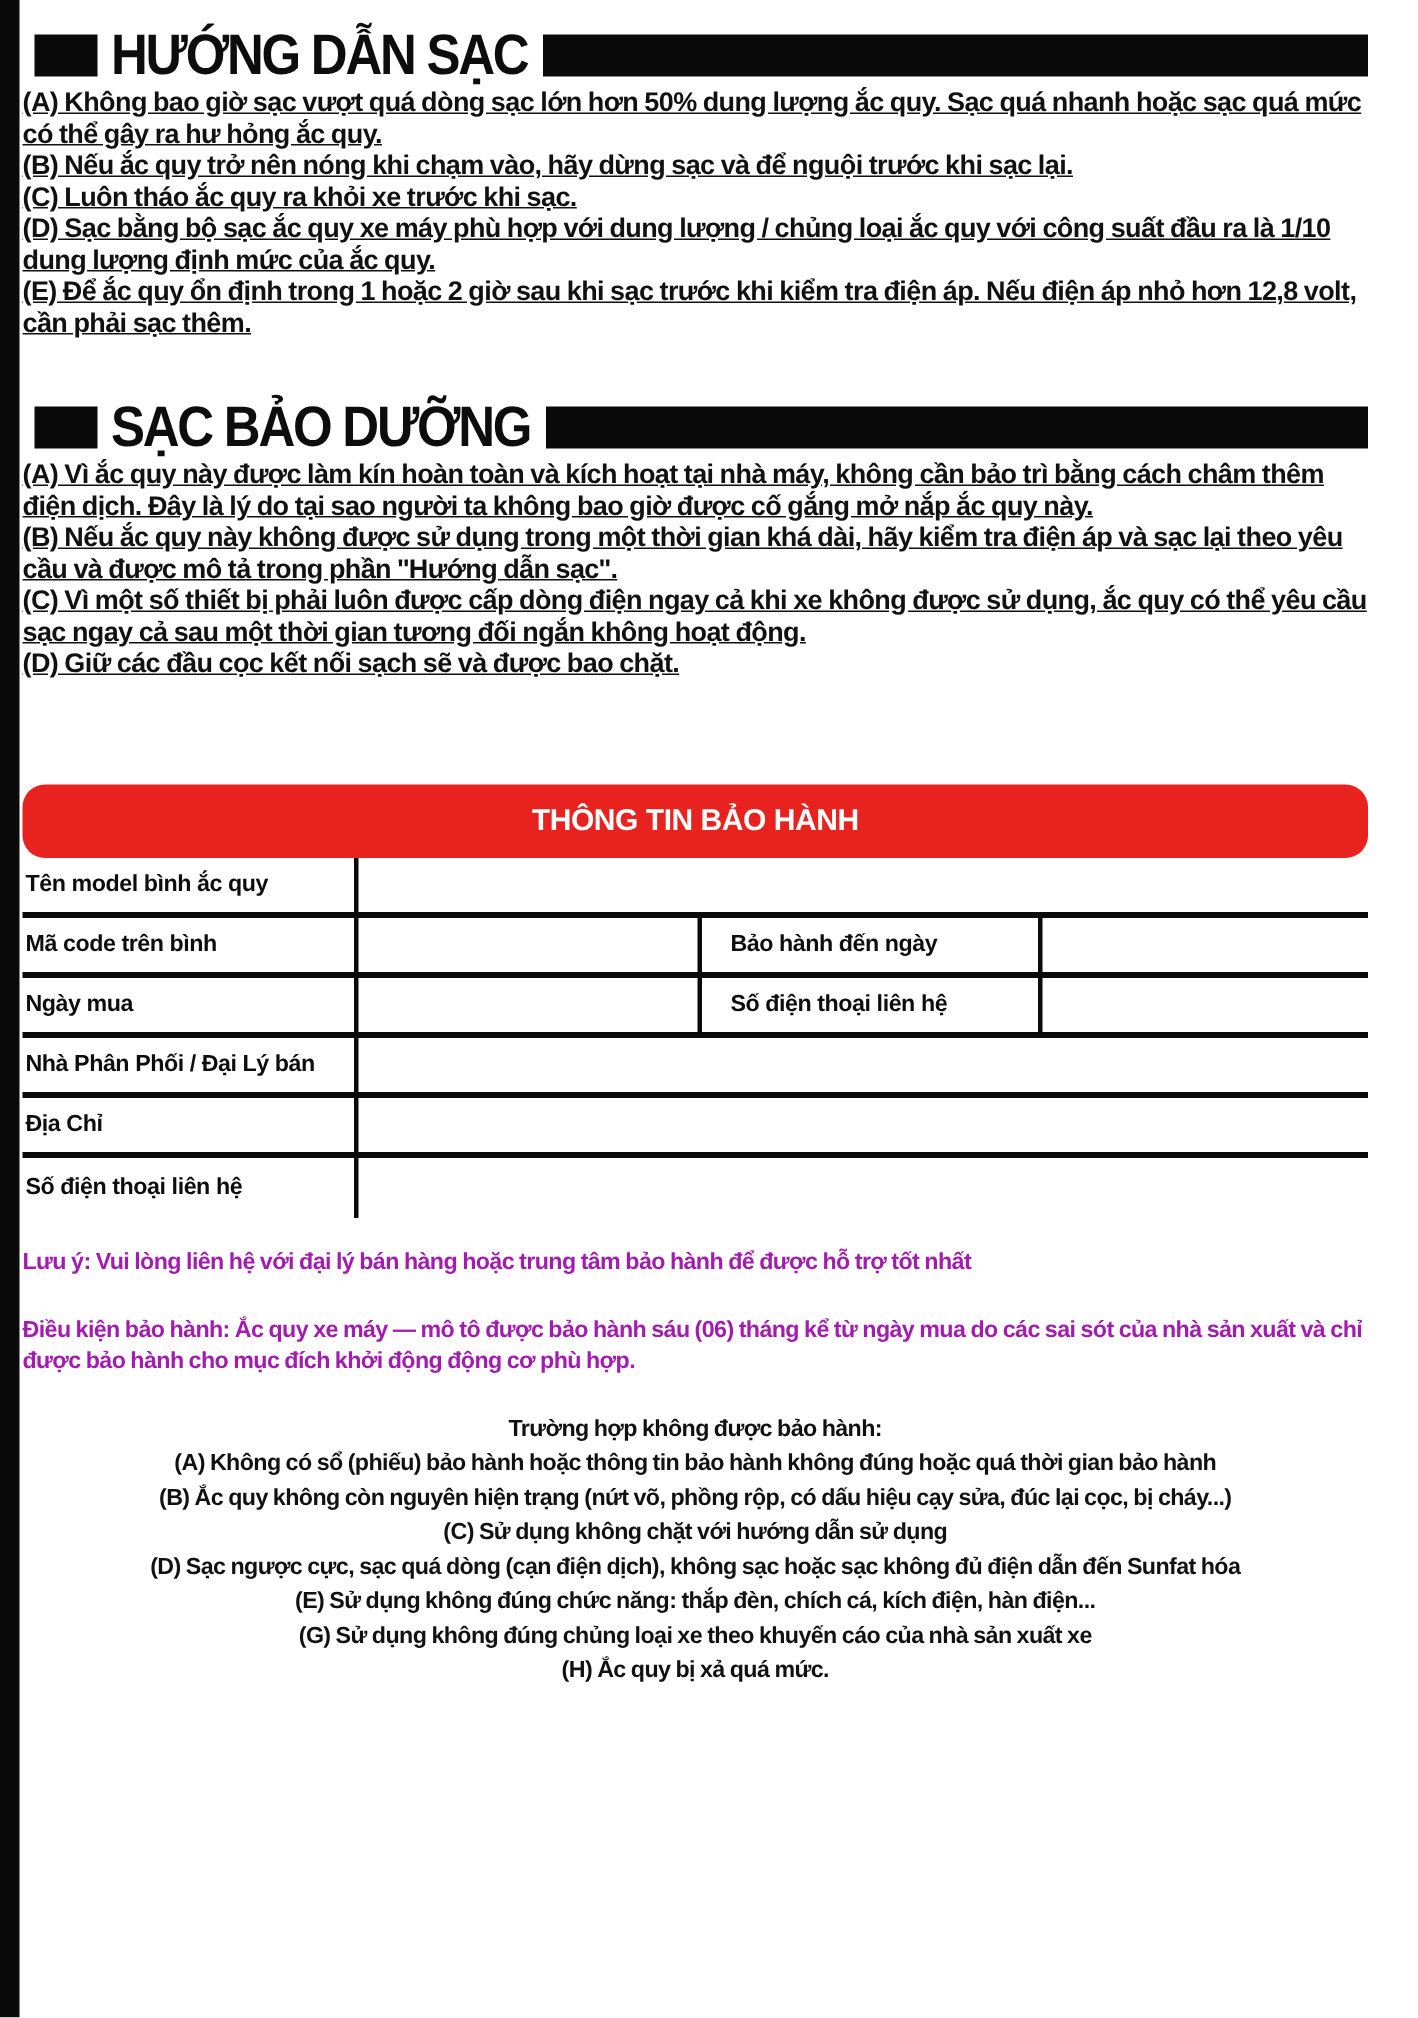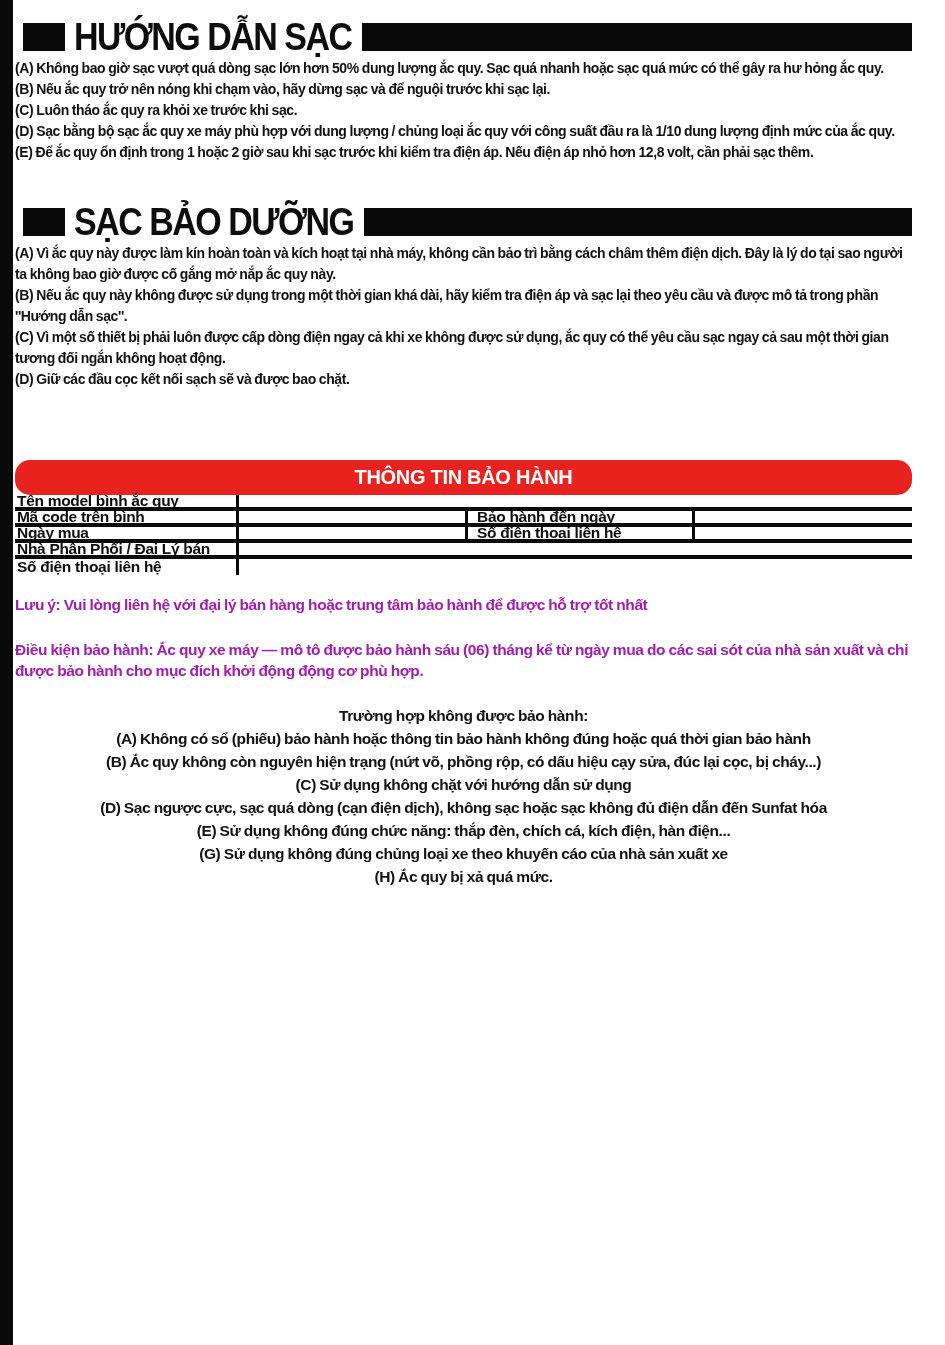--- a/index.html
+++ b/index.html
@@ -26,46 +26,46 @@
   .sec-square { width:42px; height:28px; background:#0a0a0a; flex:0 0 auto; }
   .sec-title {
     font-size:34px; font-weight:700; letter-spacing:-1.5px;
     line-height:28px; white-space:nowrap; padding:0 10px 0 9px;
     transform:scaleY(1.12); transform-origin:center;
   }
   .sec-bar { flex:1 1 auto; height:28px; background:#0a0a0a; }
   
   .sec-body { margin-top:7px; }
   .sec-body p {
-    font-size:14px; font-weight:700; line-height:21px;
-    letter-spacing:-0.4px; word-spacing:-0.5px; color:#111;
+    font-size:18px; font-weight:700; line-height:21px;
+    letter-spacing:-0.4px; word-spacing:-0.5px; color:#111;text-decoration:underline;
   }
   .gap-s2 { height:45px; }
   .gap-table { height:70px; }
   
   .wtable { width:897px; }
   .wtable-header {
-    height:35px; background:var(--red,#e8231f);
+    height:49px; background:var(--red,#e8231f);
     display:flex; align-items:center; justify-content:center;border-radius:15px;
   }
   .wtable-header span {
     color:#ffffff; font-size:20px; font-weight:700; letter-spacing:-0.3px;
   }
   .wrow {
-    display:flex; align-items:stretch; height:16px;
+    display:flex; align-items:stretch; height:40px;
     border-bottom:4px solid #0a0a0a;
   }
   .wrow.last { border-bottom:none; }
   .wcell {
     display:flex; align-items:center;
     font-size:15.5px; font-weight:700; letter-spacing:-0.3px;
   }
   .wlabel1 { width:224px; padding-left:2px; border-right:3px solid #0a0a0a; }
   .wvalue1 { width:229px; border-right:3px solid #0a0a0a; }
-  .wlabel2 { width:227px; padding-left:9px; border-right:3px solid #0a0a0a; }
+  .wlabel2 { width:227px; padding-left:19px; border-right:3px solid #0a0a0a; }
   .wvalue2 { flex:1 1 auto; }
   .wvalue-full { flex:1 1 auto; }
   
   .notes { margin-top:19px; }
   .notes p {
     font-size:15.5px; font-weight:700; line-height:21px;
     letter-spacing:-0.4px; word-spacing:-0.5px; color:#a21caf;
   }
   .note-gap { height:24px; }
   
@@ -135,20 +135,24 @@
       <div class="wcell wlabel2">Số điện thoại liên hệ</div>
       <div class="wcell wvalue2"></div>
     </div>
 
 
     <div class="wrow">
       <div class="wcell wlabel1">Nhà Phân Phối / Đại Lý bán</div>
       <div class="wcell wvalue-full"></div>
     </div>
 
+    <div class="wrow">
+      <div class="wcell wlabel1">Địa Chỉ</div>
+      <div class="wcell wvalue-full"></div>
+    </div>
 
     <div class="wrow last">
       <div class="wcell wlabel1">Số điện thoại liên hệ</div>
       <div class="wcell wvalue-full"></div>
     </div>
   </div>
 
   <div class="notes">
     <p>Lưu ý: Vui lòng liên hệ với đại lý bán hàng hoặc trung tâm bảo hành để được hỗ trợ tốt nhất</p>
     <div class="note-gap"></div>

